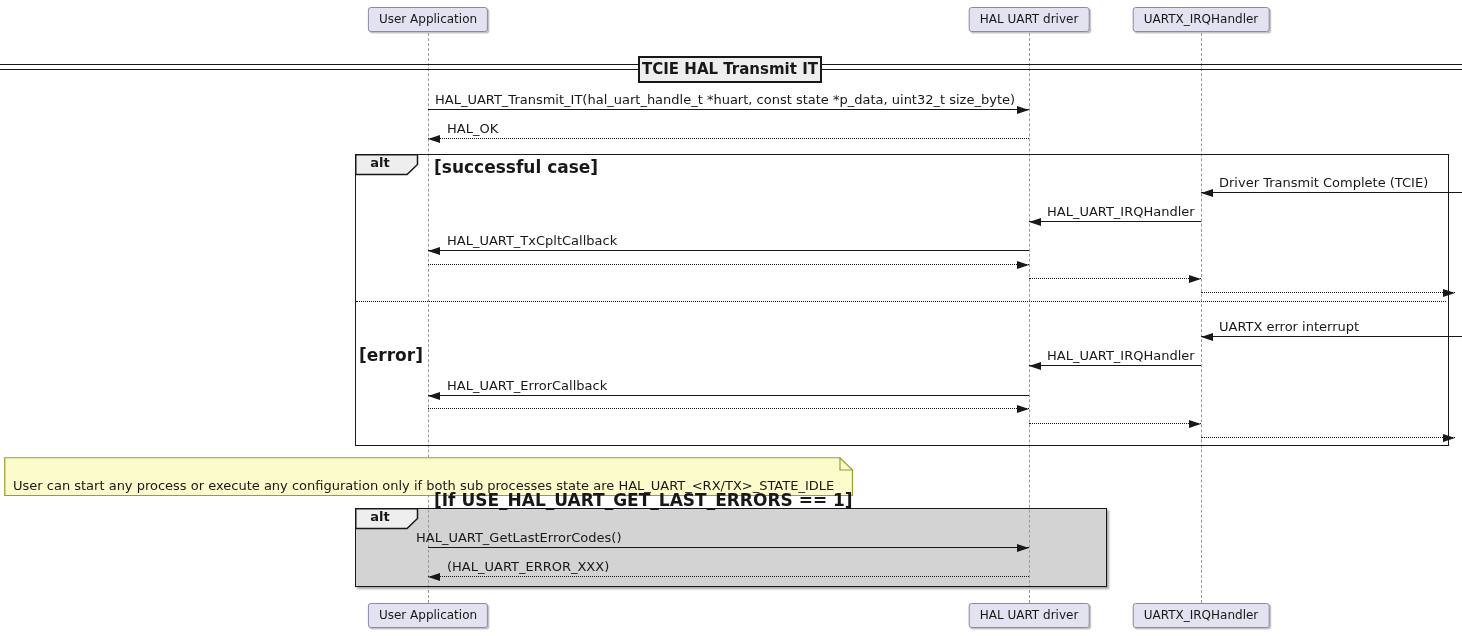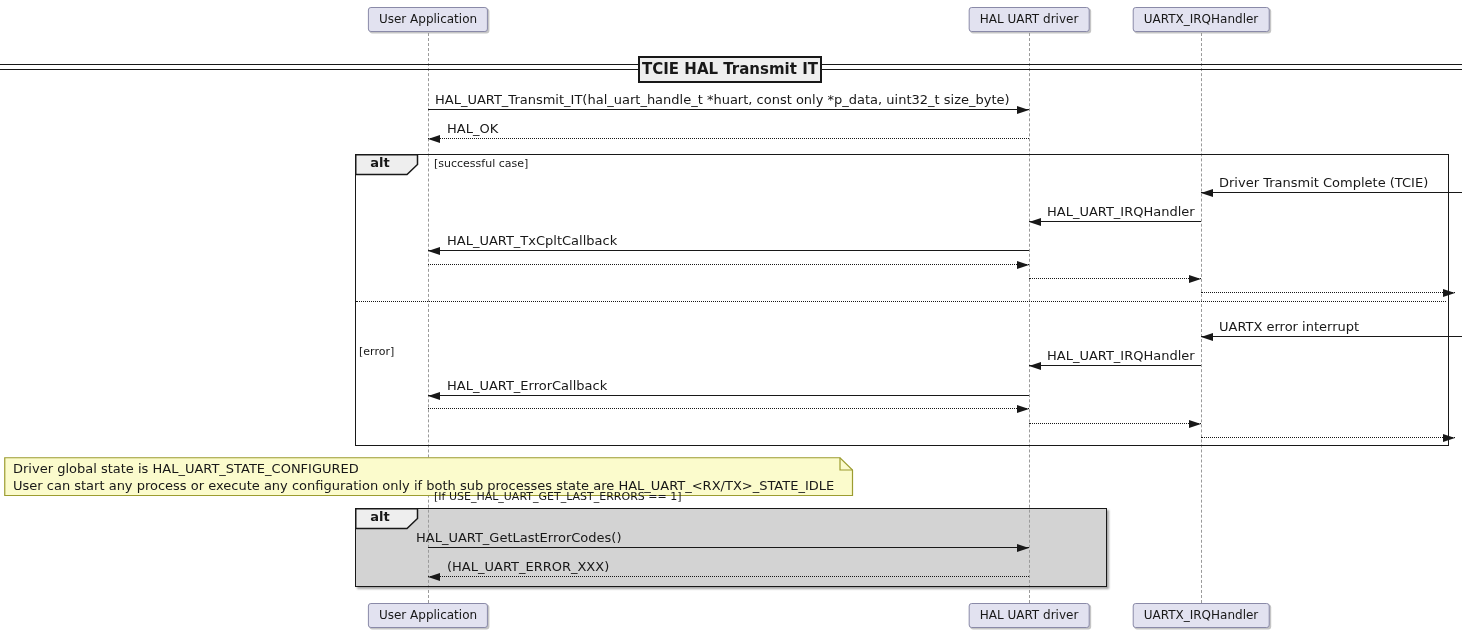--- a/index.html
+++ b/index.html
@@ -24,21 +24,21 @@
     font-weight:bold;font-size:15px;text-align:center;line-height:23px;
   }
   .frame{position:absolute;border:1.5px solid var(--line,#181818);z-index:2;}
   .frame.gray{background:var(--frame-fill-gray,#D3D3D3);z-index:0;box-shadow:2px 2px 2px rgba(0,0,0,.35);}
   .frame-border-only{position:absolute;border:1.5px solid var(--line,#181818);background:transparent;z-index:2;pointer-events:none;}
   .pentagon{position:absolute;z-index:3;}
   .pentagon .op{
     position:absolute;left:0;top:1px;width:50px;text-align:center;
     font-weight:bold;font-size:13px;
   }
-  .condition{position:absolute;font-weight:normal;font-size:11px;white-space:nowrap;z-index:3;}
+  .condition{position:absolute;font-weight:bold;font-size:17px;white-space:nowrap;z-index:3;}
   .divider{position:absolute;border-top:1.5px dotted var(--line,#181818);z-index:2;}
   .msg-label{position:absolute;font-size:13px;white-space:nowrap;z-index:3;}
   .msg-line{position:absolute;height:0;z-index:2;}
   .msg-line.solid{border-top:1.5px solid var(--line,#181818);}
   .msg-line.dashed{border-top:1.5px dotted var(--line,#181818);}
   .arrowhead{position:absolute;width:0;height:0;z-index:3;
     border-top:4.5px solid transparent;border-bottom:4.5px solid transparent;}
   .arrowhead.left{border-right:12px solid var(--line,#181818);}
   .arrowhead.right{border-left:12px solid var(--line,#181818);}
   .note-svg{position:absolute;left:4px;top:457px;z-index:2;}
@@ -63,21 +63,20 @@
     <span class="op">alt</span>
   </div>
   <div class="condition" style="left:434px;top:157px;">[successful case]</div>
   <div class="divider" style="left:356px;top:301px;width:1090px;"></div>
   <div class="condition" style="left:359px;top:304px;margin-top:41px;">[error]</div>
 
   <svg class="note-svg" width="850" height="40">
     <path d="M0.75,0.75 L836,0.75 L848.5,13 L848.5,38.5 L0.75,38.5 Z" fill="#FBFBCC" stroke="#9c9c30" stroke-width="1.2"></path>
     <path d="M836,0.75 L836,13 L848.5,13" fill="none" stroke="#9c9c30" stroke-width="1.2"></path>
   </svg>
-  <div class="note-text" style="top:461px;">Driver global state is HAL_UART_STATE_CONFIGURED</div>
   <div class="note-text" style="top:478px;">User can start any process or execute any configuration only if both sub processes state are HAL_UART_&lt;RX/TX&gt;_STATE_IDLE</div>
 
   <div class="frame-border-only" style="left:355px;top:508px;width:750px;height:77px;"></div>
   <div class="pentagon" style="left:355px;top:508px;">
     <svg width="64" height="22">
       <path d="M0.75,0.75 L62.5,0.75 L62.5,10.5 L52,20.5 L0.75,20.5 Z" fill="#EEEEEE" stroke="#181818" stroke-width="1.5"></path>
     </svg>
     <span class="op">alt</span>
   </div>
   <div class="condition" style="left:434px;top:490px;text-align:center;">[If USE_HAL_UART_GET_LAST_ERRORS == 1]</div>
@@ -86,21 +85,21 @@
     <div class="lifeline" style="left: 1029px; top: 33px; height: 570px;"></div>
     <div class="lifeline" style="left: 1201px; top: 33px; height: 570px;"></div>
     <div class="participant" style="left: 428px; top: 7px;">User Application</div>
     <div class="participant" style="left: 1029px; top: 7px;">HAL UART driver</div>
     <div class="participant" style="left: 1201px; top: 7px;">UARTX_IRQHandler</div>
     <div class="participant" style="left: 428px; top: 603px;">User Application</div>
     <div class="participant" style="left: 1029px; top: 603px;">HAL UART driver</div>
     <div class="participant" style="left: 1201px; top: 603px;">UARTX_IRQHandler</div>
     <div class="msg-line solid" style="left: 428px; top: 109px; width: 601px;"></div>
     <div class="arrowhead right" style="left: 1017px; top: 105.5px;"></div>
-    <div class="msg-label" style="left: 435px; top: 92px;">HAL_UART_Transmit_IT(hal_uart_handle_t *huart, const only *p_data, uint32_t size_byte)</div>
+    <div class="msg-label" style="left: 435px; top: 92px;">HAL_UART_Transmit_IT(hal_uart_handle_t *huart, const state *p_data, uint32_t size_byte)</div>
     <div class="msg-line dashed" style="left: 428px; top: 138px; width: 601px;"></div>
     <div class="arrowhead left" style="left: 428px; top: 134.5px;"></div>
     <div class="msg-label" style="left: 447px; top: 121px;">HAL_OK</div>
     <div class="msg-line solid" style="left: 1201px; top: 192px; width: 261px;"></div>
     <div class="arrowhead left" style="left: 1201px; top: 188.5px;"></div>
     <div class="msg-label" style="left: 1219px; top: 175px;">Driver Transmit Complete (TCIE)</div>
     <div class="msg-line solid" style="left: 1029px; top: 221px; width: 172px;"></div>
     <div class="arrowhead left" style="left: 1029px; top: 217.5px;"></div>
     <div class="msg-label" style="left: 1047px; top: 204px;">HAL_UART_IRQHandler</div>
     <div class="msg-line solid" style="left: 428px; top: 250px; width: 601px;"></div>

